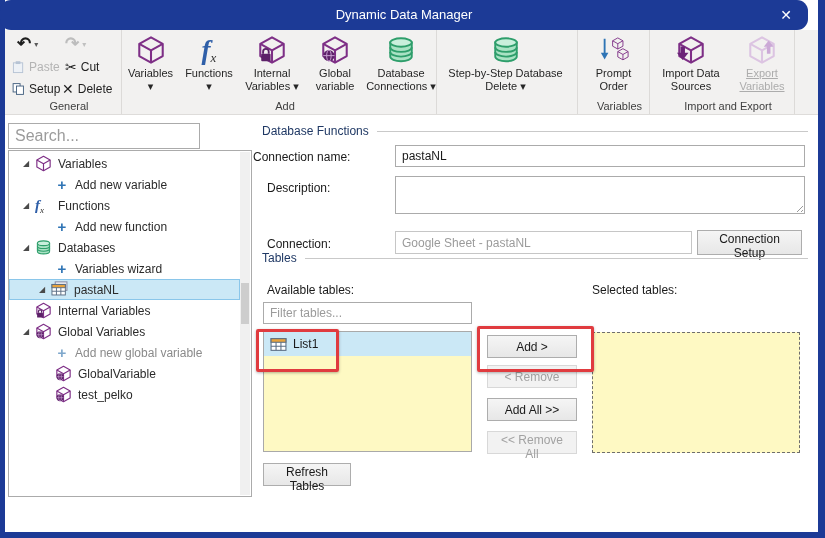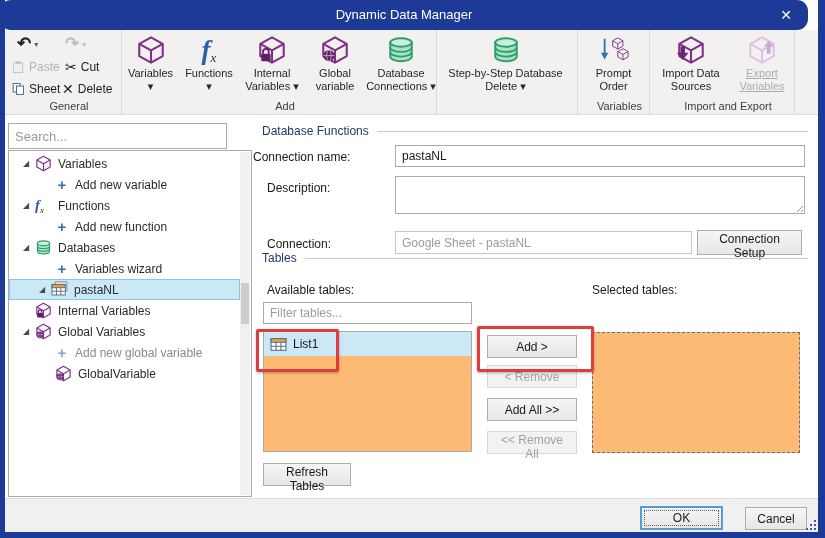--- a/index.html
+++ b/index.html
@@ -32,21 +32,21 @@
   .mini-caret.gray{color:#C0C0C0;}
   .smallbtn svg{margin-right:4px;}
   .glyph-ico{font-size:14px;margin-right:4px;line-height:14px;}
   
   .fx-big{position:relative;width:30px;height:30px;margin-bottom:2px;text-align:center;}
   .fx-big i{font-family:"Liberation Serif",serif;font-style:italic;font-weight:bold;font-size:27px;color:#2F5FA8;line-height:30px;}
   .fx-big sub{font-family:"Liberation Serif",serif;font-style:italic;font-size:13px;color:#333;}
   .fx-sm i{font-family:"Liberation Serif",serif;font-style:italic;font-weight:bold;font-size:15px;color:#2F5FA8;}
   .fx-sm sub{font-family:"Liberation Serif",serif;font-style:italic;font-size:9px;color:#333;}
   
-  .search-input{position:absolute;left:8px;top:123px;width:219px;height:22px;border:1px solid #ABABAB;box-sizing:border-box;font-size:13px;padding:12px 6px;font-family:"Liberation Sans",sans-serif;color:#333;}
+  .search-input{position:absolute;left:8px;top:123px;width:192px;height:22px;border:1px solid #ABABAB;box-sizing:border-box;font-size:16px;padding:12px 6px;font-family:"Liberation Sans",sans-serif;color:#333;}
   input::placeholder,textarea::placeholder{color:#9B9B9B;opacity:1;}
   .tree-panel{position:absolute;left:8px;top:150px;width:244px;height:347px;border:1px solid #ABABAB;background:#fff;box-sizing:border-box;overflow:hidden;}
   .tree{position:absolute;left:0;top:2px;right:11px;}
   .trow{display:flex;align-items:center;height:21px;font-size:12px;color:#2B2B2B;cursor:pointer;white-space:nowrap;}
   .trow .exp{width:10px;font-size:8px;color:#4A4A4A;margin-right:4px;text-align:center;flex:none;}
   .trow .ticon{width:17px;height:17px;margin-right:6px;flex:none;}
   .trow .plus{width:14px;margin-right:6px;color:#2E74B5;font-weight:bold;font-size:15px;text-align:center;flex:none;line-height:14px;}
   .lvl0{padding-left:12px;}
   .lvl0b{padding-left:26px;}
   .lvl1{padding-left:46px;}
@@ -59,21 +59,21 @@
   .group-heading{position:absolute;display:flex;align-items:center;font-size:12px;color:#1F3864;white-space:nowrap;}
   .group-heading::after{content:"";flex:1;border-top:1px solid #C9C9C9;margin-left:8px;}
   .flabel{position:absolute;font-size:12px;color:#1A1A1A;white-space:nowrap;}
   .tinput{position:absolute;border:1px solid #ABABAB;box-sizing:border-box;font-size:12px;padding:0 6px;font-family:"Liberation Sans",sans-serif;color:#1A1A1A;background:#fff;}
   .tinput.dim{color:#9B9B9B;border-color:#C6C6C6;}
   textarea.tinput{resize:none;padding:3px 6px;}
   .dgrip{position:absolute;width:9px;height:9px;background:repeating-linear-gradient(135deg,transparent 0,transparent 2px,#9A9A9A 2px,#9A9A9A 3px);clip-path:polygon(100% 0,100% 100%,0 100%);}
   .wbtn{position:absolute;box-sizing:border-box;background:linear-gradient(#F5F5F5,#E7E7E7);border:1px solid #ADADAD;font-size:12px;color:#1A1A1A;text-align:center;font-family:"Liberation Sans",sans-serif;cursor:pointer;}
   .wbtn.disabled{background:#F2F2F2;border-color:#D8D8D8;color:#A2A2A2;}
   .wbtn.default{border:2px solid #569DD3;outline:1px dotted #595959;outline-offset:-5px;}
-  .listbox{position:absolute;border:1px solid #A9A9A9;background:#fdba74;box-sizing:border-box;}
+  .listbox{position:absolute;border:1px solid #A9A9A9;background:#fef9c3;box-sizing:border-box;}
   .listbox.dashed{border:1px dashed #6E6E6E;}
   .litem{display:flex;align-items:center;height:24px;background:#CBE8F6;font-size:12px;color:#1A1A1A;padding-left:6px;cursor:pointer;}
   .litem .ticon{width:17px;height:17px;margin-right:6px;}
   .redbox{position:absolute;border:3px solid #E03B3F;border-radius:2px;box-shadow:0 1px 3px rgba(0,0,0,.3);z-index:40;pointer-events:none;}
   
   .footer{position:absolute;left:5px;right:7px;top:498px;height:34px;background:#F0F0F0;border-top:1px solid #DFDFDF;box-sizing:border-box;}
   .grip-dots{position:absolute;right:2px;bottom:2px;width:13px;height:13px;}
   .grip-dots i{position:absolute;width:2px;height:2px;background:#3B5BA5;}
 </style>
 </head>
@@ -125,21 +125,21 @@
       </div>
       <div class="smallbtn" style="left:60px;top:30px">
         <span class="glyph-ico">✂</span>
         <span>Cut</span>
       </div>
       <div class="smallbtn" style="left:7px;top:52px">
         <svg width="13" height="14" viewBox="0 0 14 14">
             <rect x="1.2" y="1.2" width="7.5" height="9" fill="#fff" stroke="#44607F"></rect>
             <rect x="4.8" y="3.8" width="7.5" height="9" fill="#fff" stroke="#44607F"></rect>
           </svg>
-        <span>Sheet</span>
+        <span>Setup</span>
       </div>
       <div class="smallbtn" style="left:57px;top:52px">
         <span class="glyph-ico">✕</span>
         <span>Delete</span>
       </div>
       <div class="rgroup-label">General</div>
     </div>
 
     <div class="rgroup" style="width:315px">
       <div class="bigbtns">
@@ -307,20 +307,29 @@
       </div>
       <div class="trow lvl1">
         <svg class="ticon purple" viewBox="0 0 32 32">
           <use href="#sym-cube"></use>
             <circle cx="9.5" cy="22" r="6.5" fill="#5C2168"></circle>
             <ellipse cx="9.5" cy="22" rx="2.6" ry="6.5" fill="none" stroke="#CFA6D8" stroke-width="1.2"></ellipse>
             <path d="M3 22 h13" stroke="#CFA6D8" stroke-width="1.2"></path>
         </svg>
         <span>GlobalVariable</span>
       </div>
+      <div class="trow lvl1">
+        <svg class="ticon purple" viewBox="0 0 32 32">
+          <use href="#sym-cube"></use>
+            <circle cx="9.5" cy="22" r="6.5" fill="#5C2168"></circle>
+            <ellipse cx="9.5" cy="22" rx="2.6" ry="6.5" fill="none" stroke="#CFA6D8" stroke-width="1.2"></ellipse>
+            <path d="M3 22 h13" stroke="#CFA6D8" stroke-width="1.2"></path>
+        </svg>
+        <span>test_pelko</span>
+      </div>
     </div>
     <div class="tree-scroll">
       <div class="tree-thumb"></div>
     </div>
   </div>
 
   <div class="group-heading" style="left:262px;top:124px;width:546px">
     <span>Database Functions</span>
   </div>
   <span class="flabel" style="left:253px;top:150px">Connection name:</span>
@@ -356,29 +365,17 @@
   <button class="wbtn" style="left:487px;top:398px;width:90px;height:23px">Add All &gt;&gt;</button>
   <button class="wbtn disabled" style="left:487px;top:431px;width:90px;height:23px">&lt;&lt; Remove All</button>
 
   <div class="listbox dashed" style="left:592px;top:332px;width:208px;height:121px"></div>
 
   <button class="wbtn" style="left:263px;top:463px;width:88px;height:23px">Refresh Tables</button>
 
   <div class="redbox" style="left:256px;top:329px;width:77px;height:37px"></div>
   <div class="redbox" style="left:477px;top:326px;width:111px;height:40px"></div>
 
-  <div class="footer">
-    <button class="wbtn default" style="left:635px;top:7px;width:83px;height:24px">OK</button>
-    <button class="wbtn" style="left:740px;top:8px;width:62px;height:23px">Cancel</button>
-    <div class="grip-dots">
-      <i style="right:0;bottom:0"></i>
-        <i style="right:0;bottom:4px"></i>
-        <i style="right:0;bottom:8px"></i>
-      <i style="right:4px;bottom:0"></i>
-        <i style="right:4px;bottom:4px"></i>
-        <i style="right:8px;bottom:0"></i>
-    </div>
-  </div>
 
   <div class="b-left"></div>
   <div class="b-right"></div>
   <div class="b-bottom"></div>
 </div>
 
 </body></html>

